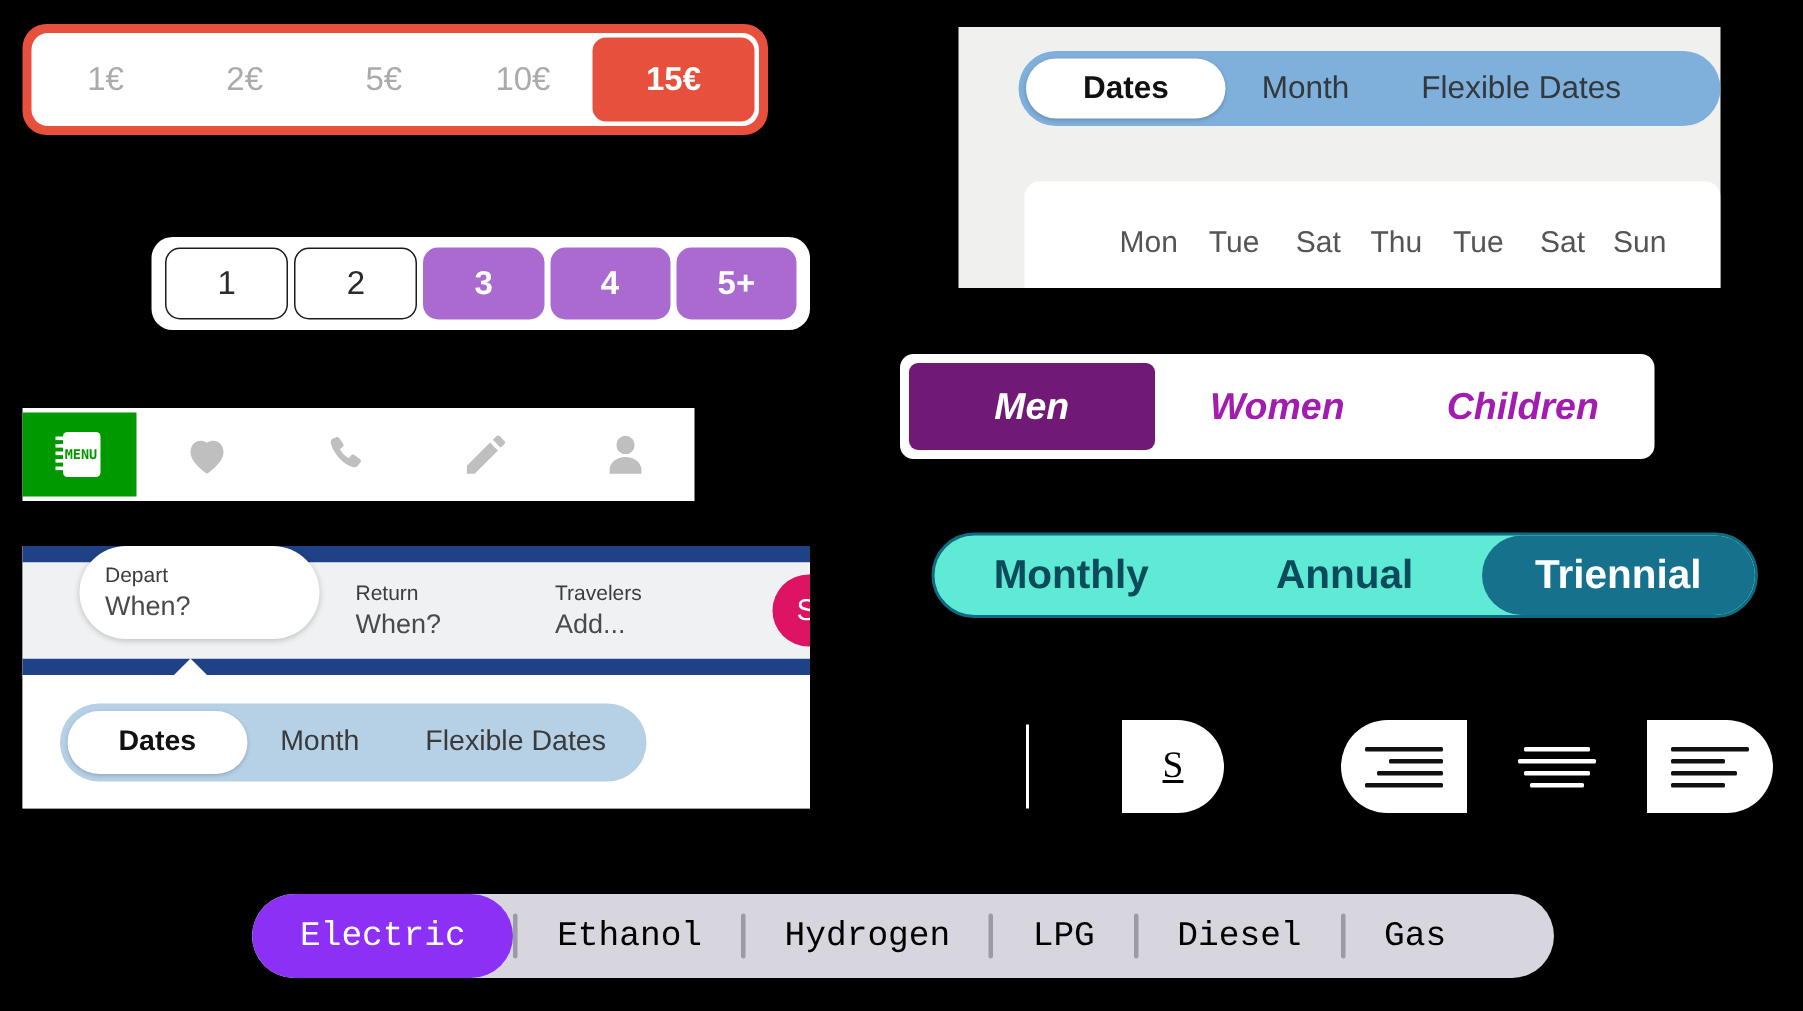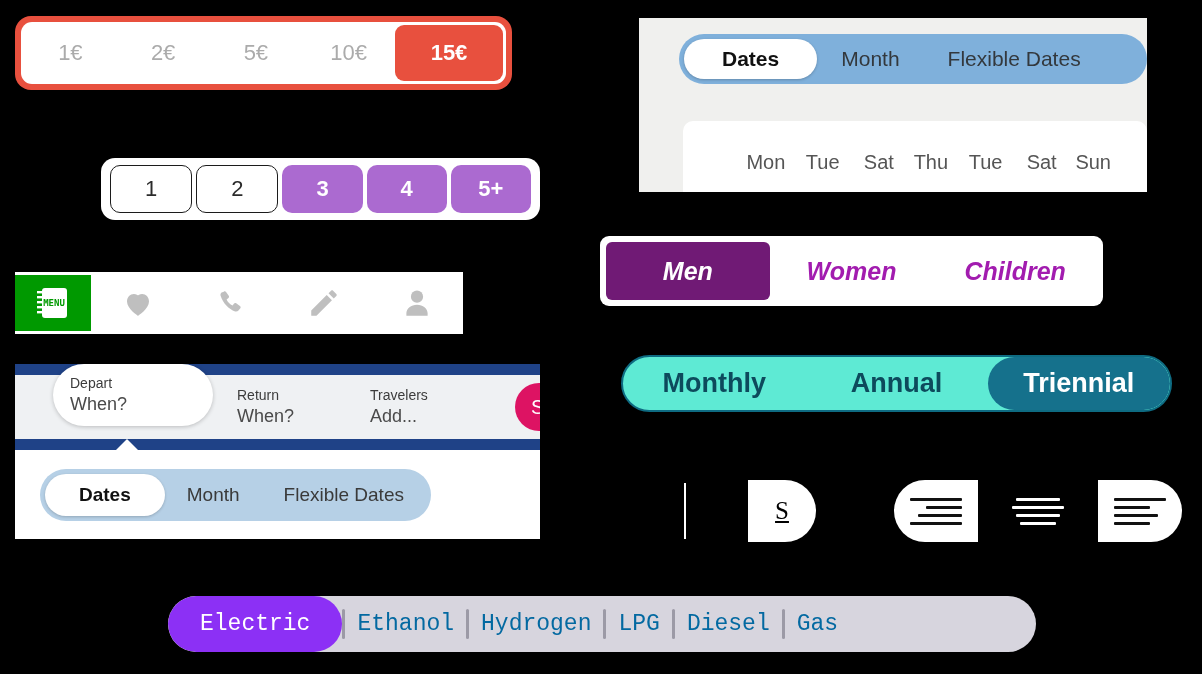--- a/index.html
+++ b/index.html
@@ -255,22 +255,22 @@
   #fuel-widget {
     position: absolute; left: 168px; top: 596px;
     width: 868px; height: 56px;
     background: #D7D5DE; border-radius: 28px;
     display: flex; align-items: stretch;
     overflow: hidden;
     font-family: "Liberation Mono", monospace;
   }
   .f-tab {
     display: flex; align-items: center; justify-content: center;
-    font-size: 23px; color: #0369a1;
-    padding: 0 12px; white-space: nowrap;
+    font-size: 23px; color: #000000;
+    padding: 0 26px; white-space: nowrap;
   }
   .f-tab.sel {
     background: #8C30F5; color: #FFFFFF; border-radius: 28px;
     padding: 0 32px;
   }
   .f-sep { width: 3px; background: #9C9AA6; margin: 13px 0; border-radius: 2px; }
 </style>
 </head>
 <body>
 

